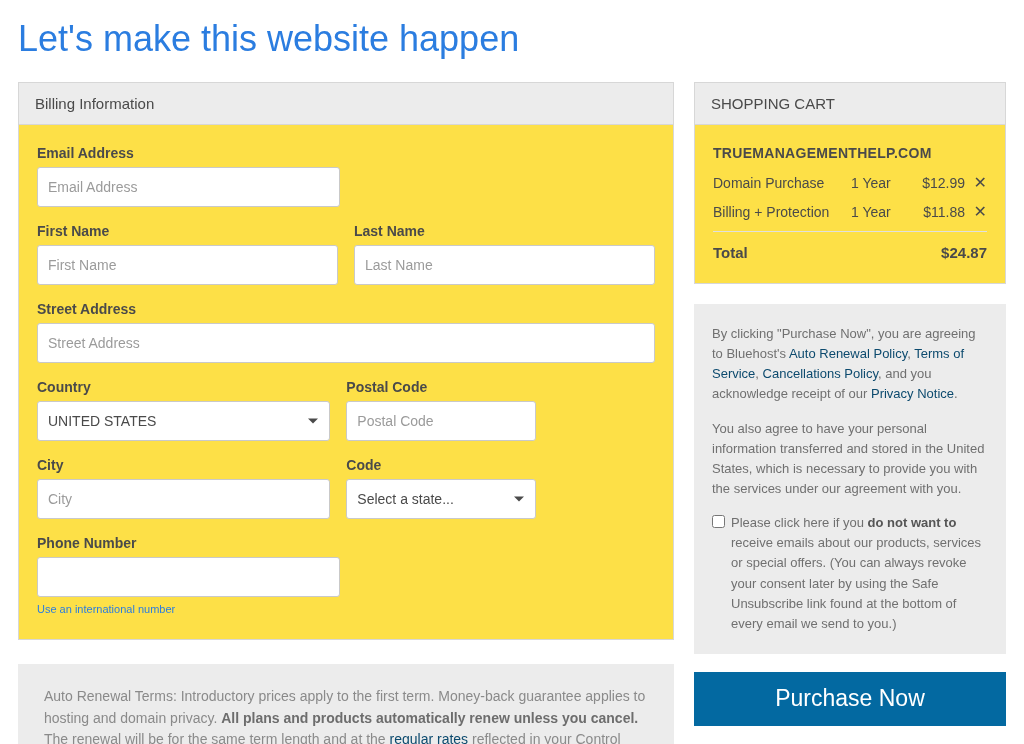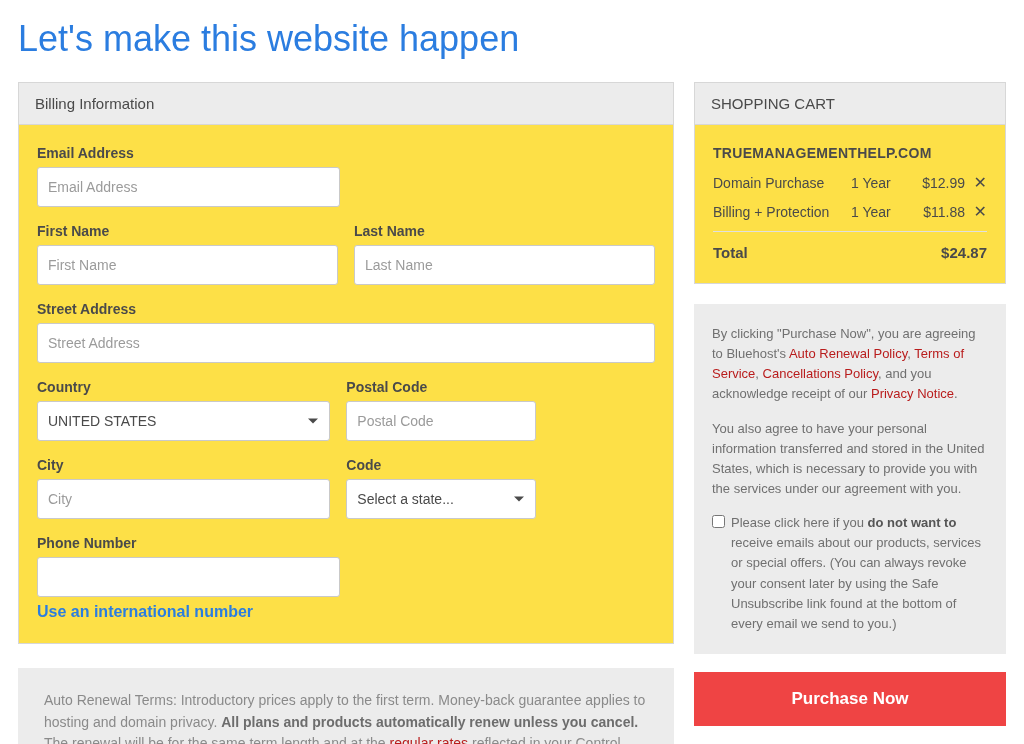--- a/index.html
+++ b/index.html
@@ -65,21 +65,21 @@
       transform: translateY(-50%);
       pointer-events: none;
       width: 0; height: 0;
       border-left: 5px solid transparent;
       border-right: 5px solid transparent;
       border-top: 5px solid #4a4a4a;
     }
     .row2 { display: flex; gap: 16px; margin-top: 16px; }
     .col { flex: 1; }
     .narrow-col { width: 303px; }
-    .link { color: #2b7de0; font-size: 16px; text-decoration: none; cursor: pointer; font-weight: bold; }
+    .link { color: #2b7de0; font-size: 11px; text-decoration: none; cursor: pointer; }
     .intl-link { display: inline-block; margin-top: 6px; }
     .cart-domain {
       font-weight: 700;
       color: #4a4a4a;
       font-size: 14px;
       letter-spacing: .3px;
       margin-bottom: 12px;
     }
     .cart-line {
       display: flex;
@@ -100,39 +100,39 @@
       font-size: 13px;
       color: #707070;
       line-height: 1.55;
       margin-top: 20px;
     }
     .grey-block p { margin-bottom: 14px; }
     .grey-block .chk-wrap { display: flex; align-items: flex-start; gap: 6px; justify-content: space-between; }
     .grey-block .chk-wrap input { margin-top: 2px; flex-shrink: 0; }
     .purchase-btn {
       width: 100%;
-      background: #ef4444;
+      background: #0369a1;
       color: #fff;
       border: none;
       height: 54px;
-      font-size: 17px;
-      font-weight: 700;
+      font-size: 23px;
+      font-weight: 400;
       cursor: pointer;
       margin-top: 18px;
     }
     .renewal-block {
       background: #ececec;
       padding: 22px 26px;
       font-size: 14px;
       color: #8a8a8a;
       line-height: 1.55;
       margin-top: 24px;
     }
     .renewal-block strong { color: #6d6d6d; }
-    .grey-block .lk, .renewal-block .lk { color: #b91c1c; text-decoration: none; cursor: pointer; text-align: right; }
+    .grey-block .lk, .renewal-block .lk { color: #0c4a6e; text-decoration: none; cursor: pointer; text-align: right; }
     .grey-block strong { color: #555; }
   </style>
 </head>
 <body>
 
 <h1 class="page-title">Let's make this website happen</h1>
 
 <div class="layout">
   <div class="left-col">
     <div class="panel">

